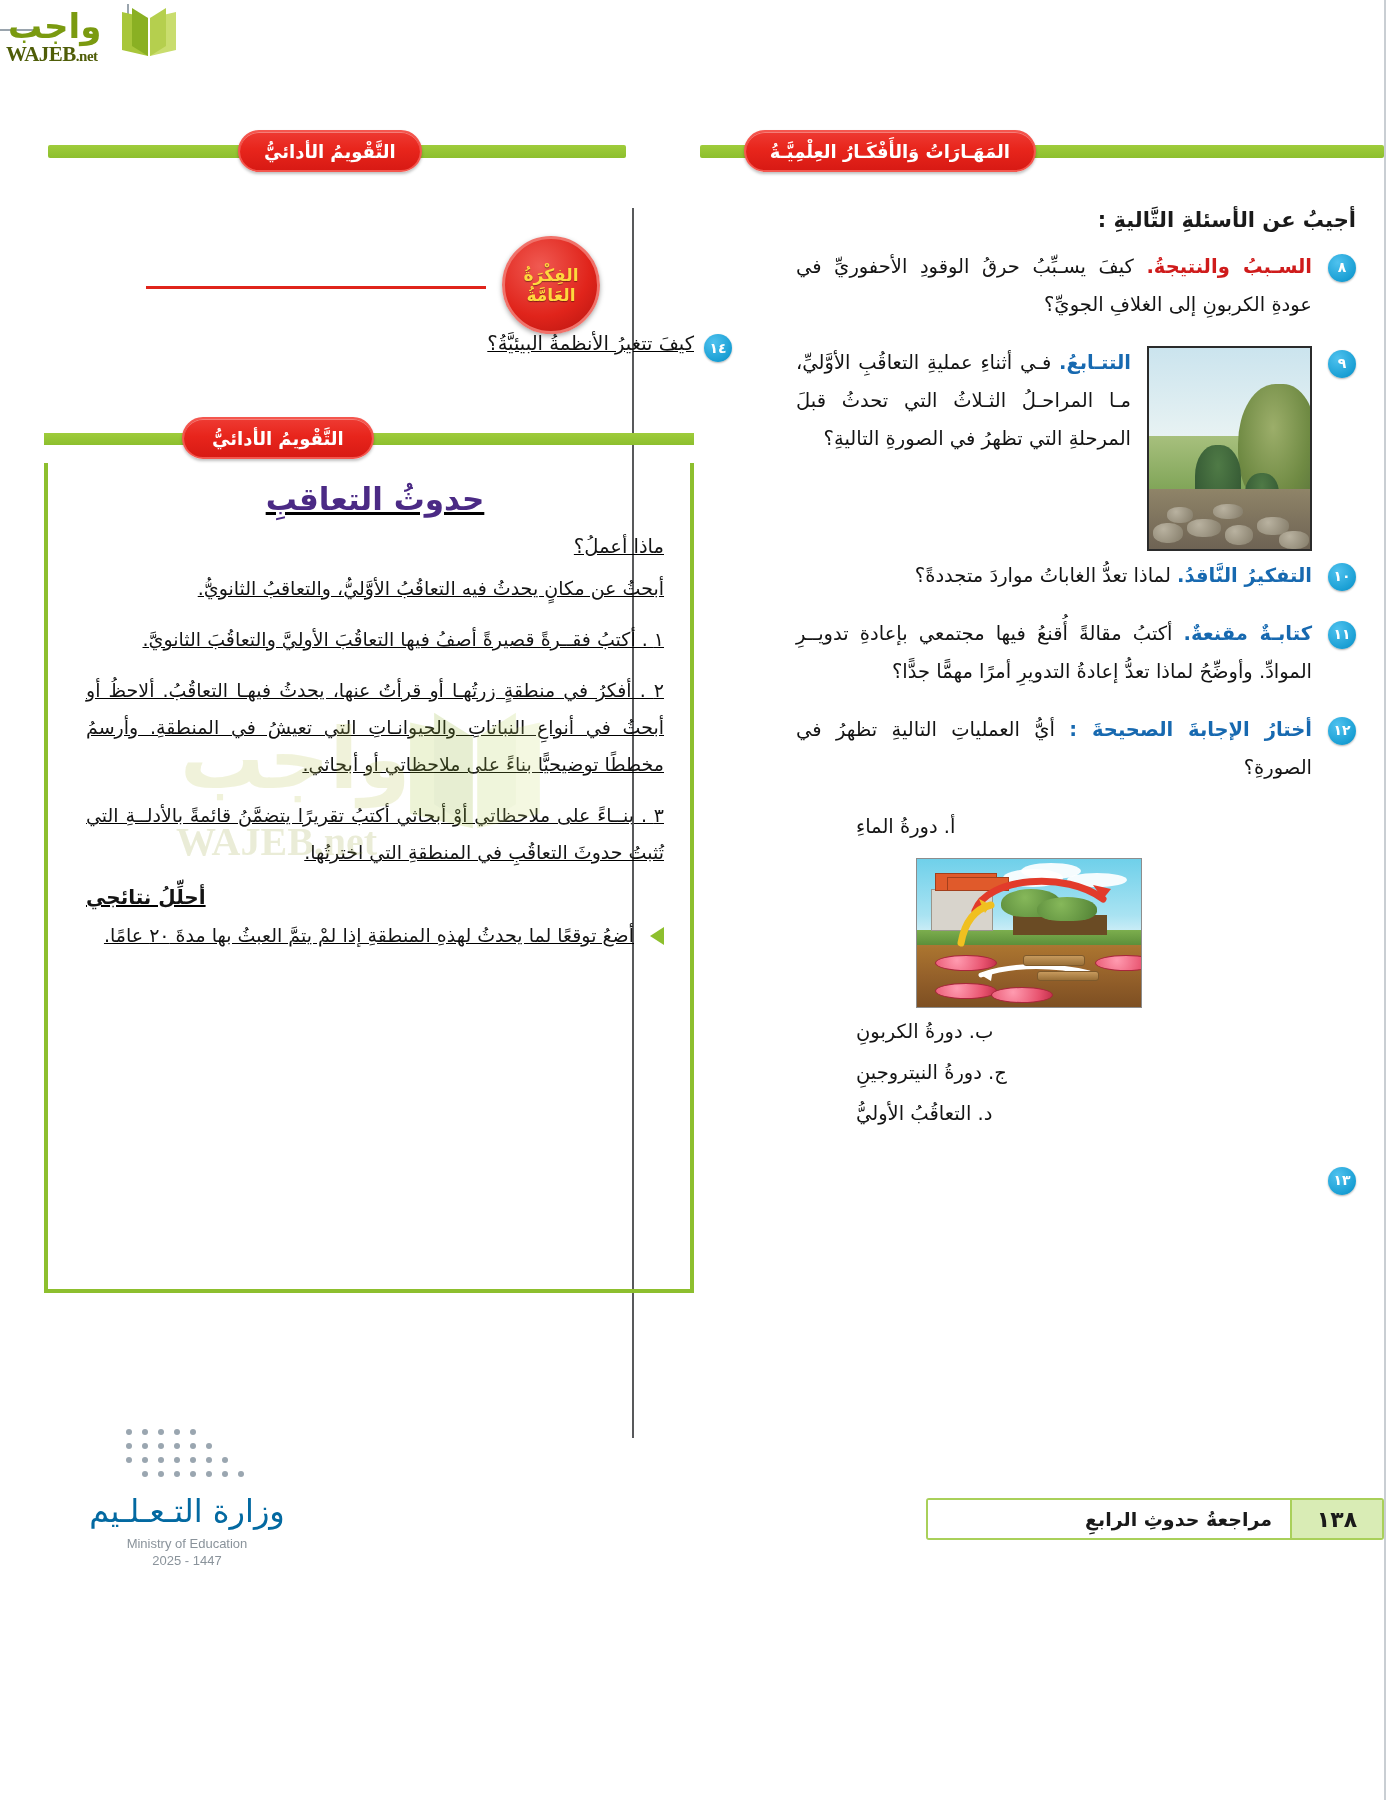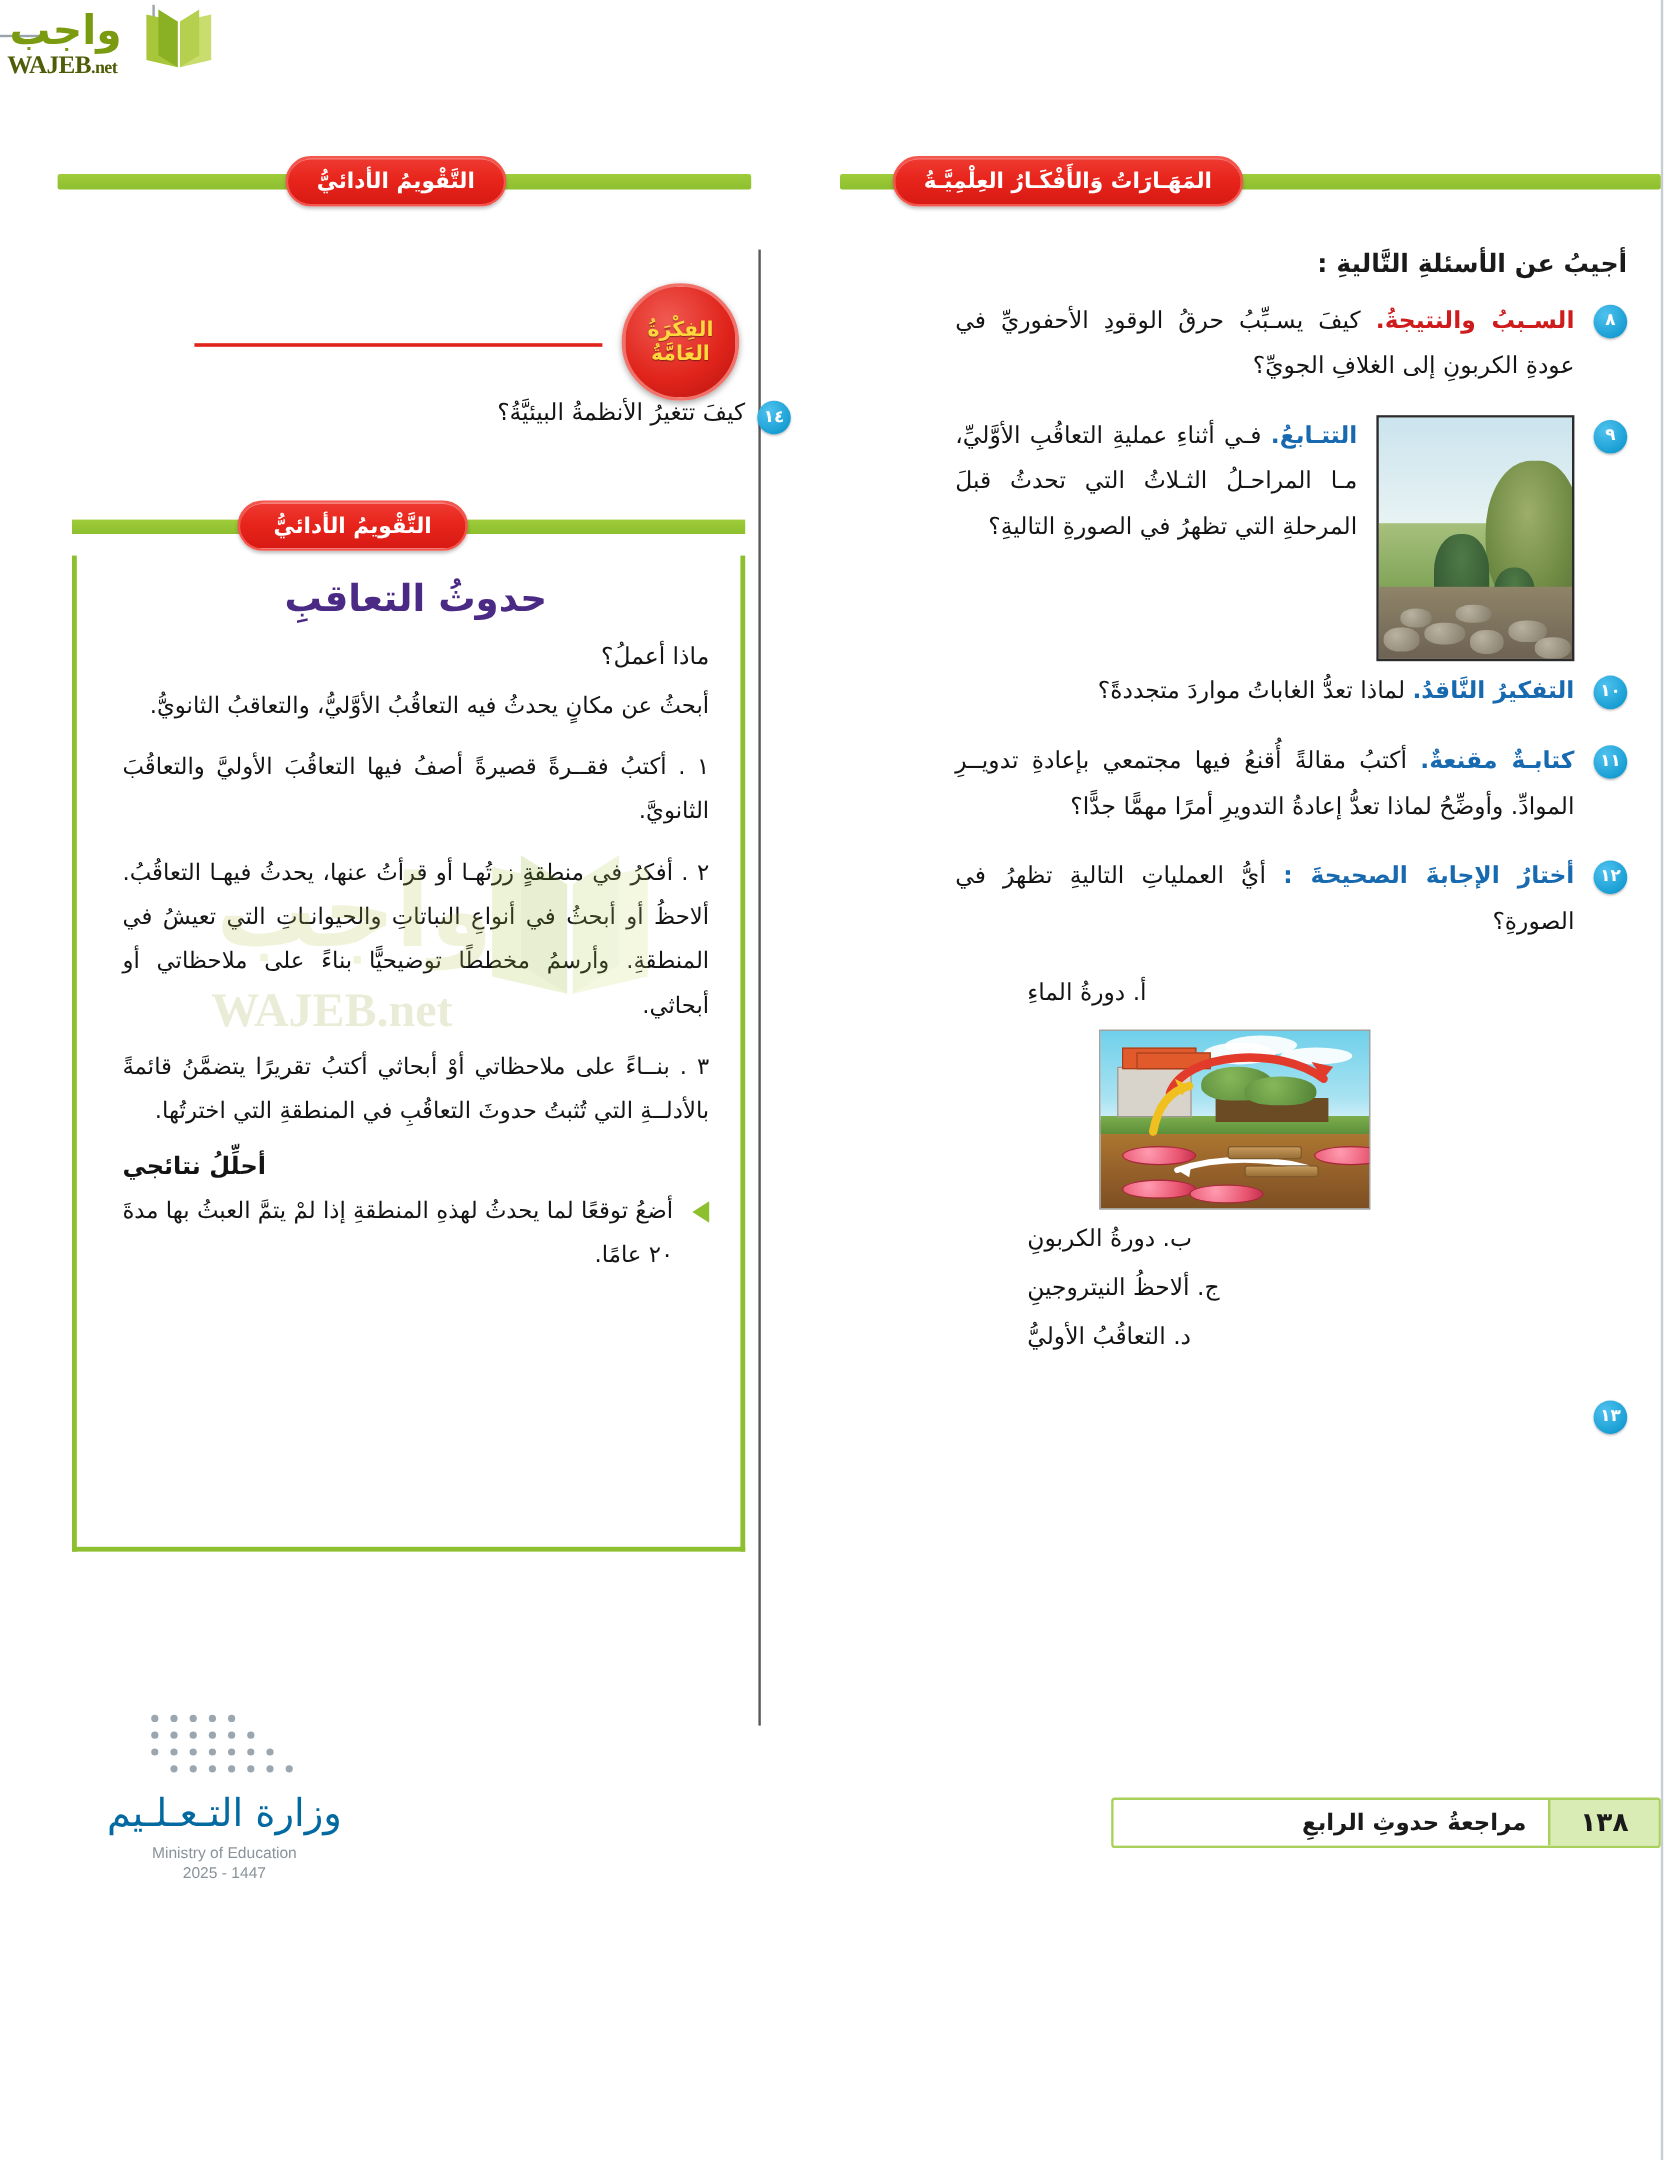--- a/index.html
+++ b/index.html
@@ -241,24 +241,25 @@
     color: #141414;
     text-align: left;
     padding-right: 44px;
   }
   .choices div { padding-left: 60px; }
 
   
   .col-left {
     position: absolute;
     top: 208px;
-    left: 60px;
-    width: 561px;
+    left: 44px;
+    width: 650px;
     direction: rtl;
     text-align: right;
+    text-decoration: underline;
   }
 
   
   .seal-wrap {
     position: relative;
     height: 110px;
   }
   .seal {
     position: absolute;
     left: 458px; top: 28px;
@@ -560,21 +561,21 @@
 
       <div class="dc-ball" style="left:18px;top:96px;"></div>
       <div class="dc-ball" style="left:18px;top:124px;"></div>
       <div class="dc-ball" style="left:74px;top:128px;"></div>
       <div class="dc-ball" style="left:178px;top:96px;"></div>
       <div class="dc-log" style="left:106px;top:96px;width:46px;height:11px;"></div>
       <div class="dc-log" style="left:120px;top:112px;width:38px;height:10px;"></div>
     </div>
 
     <div>ب. دورةُ الكربونِ</div>
-    <div>ج. ألاحظُ النيتروجينِ</div>
+    <div>ج. دورةُ النيتروجينِ</div>
     <div>د. التعاقُبُ الأوليُّ</div>
   </div>
 
   <div class="qitem" style="margin-top:26px;">
     <span class="qnum">١٣</span>
   </div>
 
 </div>
 
 <div class="col-left">

